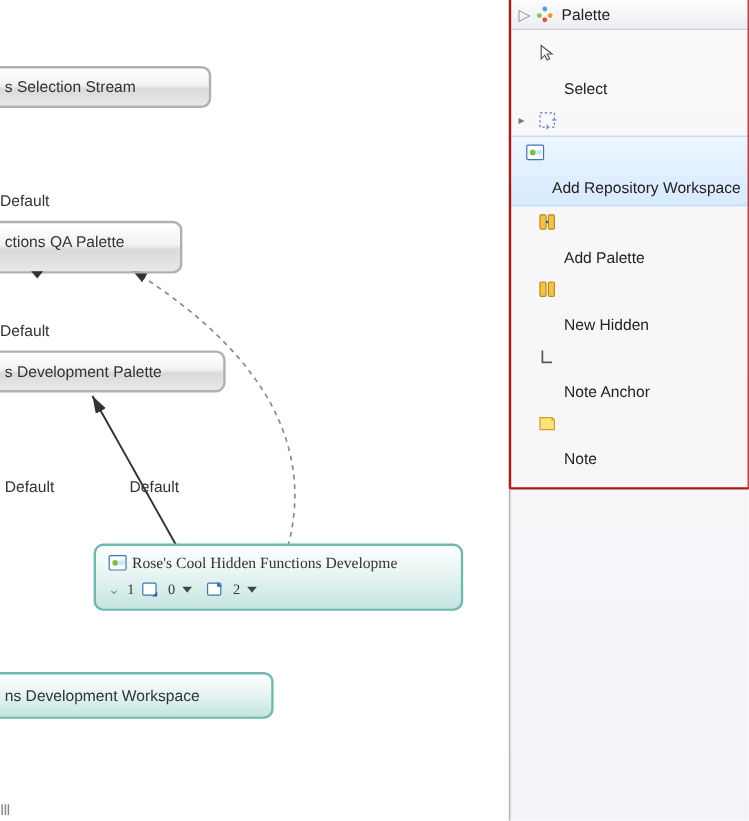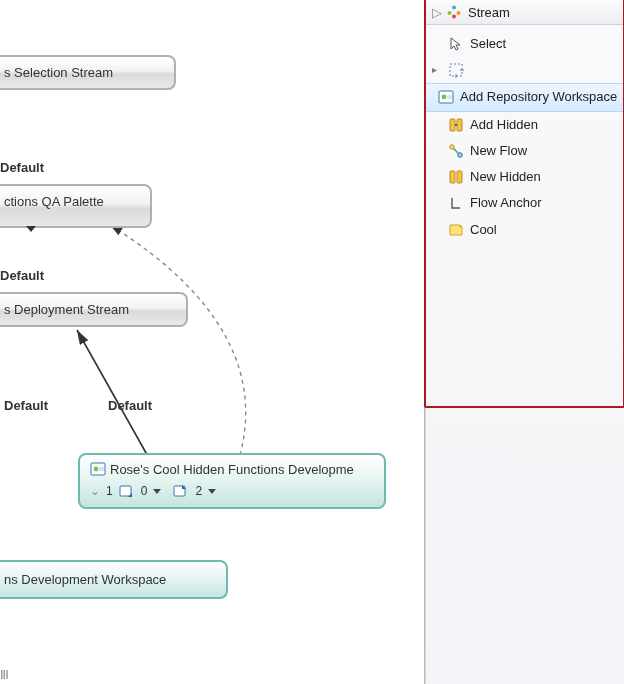--- a/index.html
+++ b/index.html
@@ -71,21 +71,20 @@
   border-left: 4px solid transparent;
   border-right: 4px solid transparent;
   border-top: 5px solid #444;
 }
 
 
 .edge-label {
   position: absolute;
   font-size: 13px;
   color: #333;
-  font-weight: bold;
 }
 
 
 svg.arrows {
   position: absolute;
   left: 0; top: 0;
   width: 425px; height: 684px;
   pointer-events: none;
 }
 
@@ -150,20 +149,21 @@
 .pal-item.selected {
   background: linear-gradient(#eef6ff,#d6eaff);
   border-top: 1px solid #b8d7f5;
   border-bottom: 1px solid #b8d7f5;
   padding-left: 12px;
 }
 .pal-label {
   flex: 1;
   font-size: 13px;
   line-height: 1.25;
+  margin-top: 30px;
 }
 
 
 .ico { display: inline-flex; align-items: center; justify-content: center; width: 16px; height: 16px; flex-shrink: 0; }
 .ico svg { width: 16px; height: 16px; }
 </style>
 </head>
 <body>
 
 <div class="canvas">
@@ -188,27 +188,27 @@
     <div class="edge-label" style="left:0px; top:160px;">Default</div>
 
     <div class="stream" style="left:-10px; top:184px; width:162px; height:44px;">
       <span>ctions QA Palette</span>
       <span class="submenu-mark"></span>
     </div>
 
     <div class="edge-label" style="left:0px; top:268px;">Default</div>
 
     <div class="stream" style="left:-10px; top:292px; width:198px;">
-      <span>s Deployment Stream</span>
+      <span>s Development Palette</span>
     </div>
 
     <div class="edge-label" style="left:4px; top:398px;">Default</div>
     <div class="edge-label" style="left:108px; top:398px;">Default</div>
 
-    <div class="workspace" style="left:78px; top:453px; width:308px;">
+    <div class="workspace" style="left:78px; top:453px; width:308px;font-family:Liberation Serif, serif;">
       <div class="ws-title">
         <span class="ico">
           <svg viewBox="0 0 16 16">
               <rect x="1" y="2" width="14" height="12" rx="1" fill="#fff" stroke="#3a75b5"></rect>
               <circle cx="6" cy="8" r="2.4" fill="#7bc24a"></circle>
               <rect x="9" y="6" width="5" height="4" fill="#cfe6ff"></rect>
             </svg>
         </span>
         <span>Rose's Cool Hidden Functions Developme</span>
       </div>
@@ -250,21 +250,21 @@
   <div class="palette-header">
     <span class="collapse-handle">▷</span>
     <span class="ico">
       <svg viewBox="0 0 16 16">
         <circle cx="8" cy="3.5" r="2" fill="#4aa3df"></circle>
         <circle cx="3.5" cy="9" r="2" fill="#8cc63f"></circle>
         <circle cx="12.5" cy="9" r="2" fill="#f39c12"></circle>
         <circle cx="8" cy="12.5" r="2" fill="#e74c3c"></circle>
       </svg>
     </span>
-    <span>Stream</span>
+    <span>Palette</span>
   </div>
 
   <div class="palette-body">
 
     <div class="pal-item">
       <span class="ico">
         <svg viewBox="0 0 16 16">
             <path d="M3 2 L3 13 L6 10 L8 14 L10 13 L8 9 L12 9 Z" fill="#fff" stroke="#555"></path>
           </svg>
       </span>
@@ -294,59 +294,49 @@
     </div>
 
     <div class="pal-item">
       <span class="ico">
         <svg viewBox="0 0 16 16">
             <rect x="2" y="2" width="5" height="12" rx="1" fill="#f6c244" stroke="#b58a1e"></rect>
             <rect x="9" y="2" width="5" height="12" rx="1" fill="#f6c244" stroke="#b58a1e"></rect>
             <line x1="7" y1="8" x2="9" y2="8" stroke="#2d5fa4" stroke-width="2"></line>
           </svg>
       </span>
-      <span class="pal-label">Add Hidden</span>
-    </div>
-
-    <div class="pal-item">
-      <span class="ico">
-        <svg viewBox="0 0 16 16">
-            <circle cx="4" cy="4" r="2.2" fill="#ffe070" stroke="#b58a1e"></circle>
-            <circle cx="12" cy="12" r="2.2" fill="#a9d8f5" stroke="#2d5fa4"></circle>
-            <path d="M5.5 5.5 L10.5 10.5" stroke="#4a8" stroke-width="1.6"></path>
-          </svg>
-      </span>
-      <span class="pal-label">New Flow</span>
-    </div>
+      <span class="pal-label">Add Palette</span>
+    </div>
+
 
 
     <div class="pal-item">
       <span class="ico">
         <svg viewBox="0 0 16 16">
             <rect x="2" y="2" width="5" height="12" rx="1" fill="#f6c244" stroke="#b58a1e"></rect>
             <rect x="9" y="2" width="5" height="12" rx="1" fill="#f6c244" stroke="#b58a1e"></rect>
             <path d="M12 1 L14 3 L12 3 Z" fill="#f2c200"></path>
           </svg>
       </span>
       <span class="pal-label">New Hidden</span>
     </div>
 
     <div class="pal-item">
       <span class="ico">
         <svg viewBox="0 0 16 16">
             <path d="M4 3 L4 13 L12 13" fill="none" stroke="#555" stroke-width="1.4"></path>
           </svg>
       </span>
-      <span class="pal-label">Flow Anchor</span>
+      <span class="pal-label">Note Anchor</span>
     </div>
 
     <div class="pal-item">
       <span class="ico">
         <svg viewBox="0 0 16 16">
             <path d="M2 3 L12 3 L14 5 L14 13 L2 13 Z" fill="#ffe37a" stroke="#caa326"></path>
             <path d="M12 3 L12 5 L14 5" fill="none" stroke="#caa326"></path>
           </svg>
       </span>
-      <span class="pal-label">Cool</span>
+      <span class="pal-label">Note</span>
     </div>
 
   </div>
 </div>
 
 </body></html>

